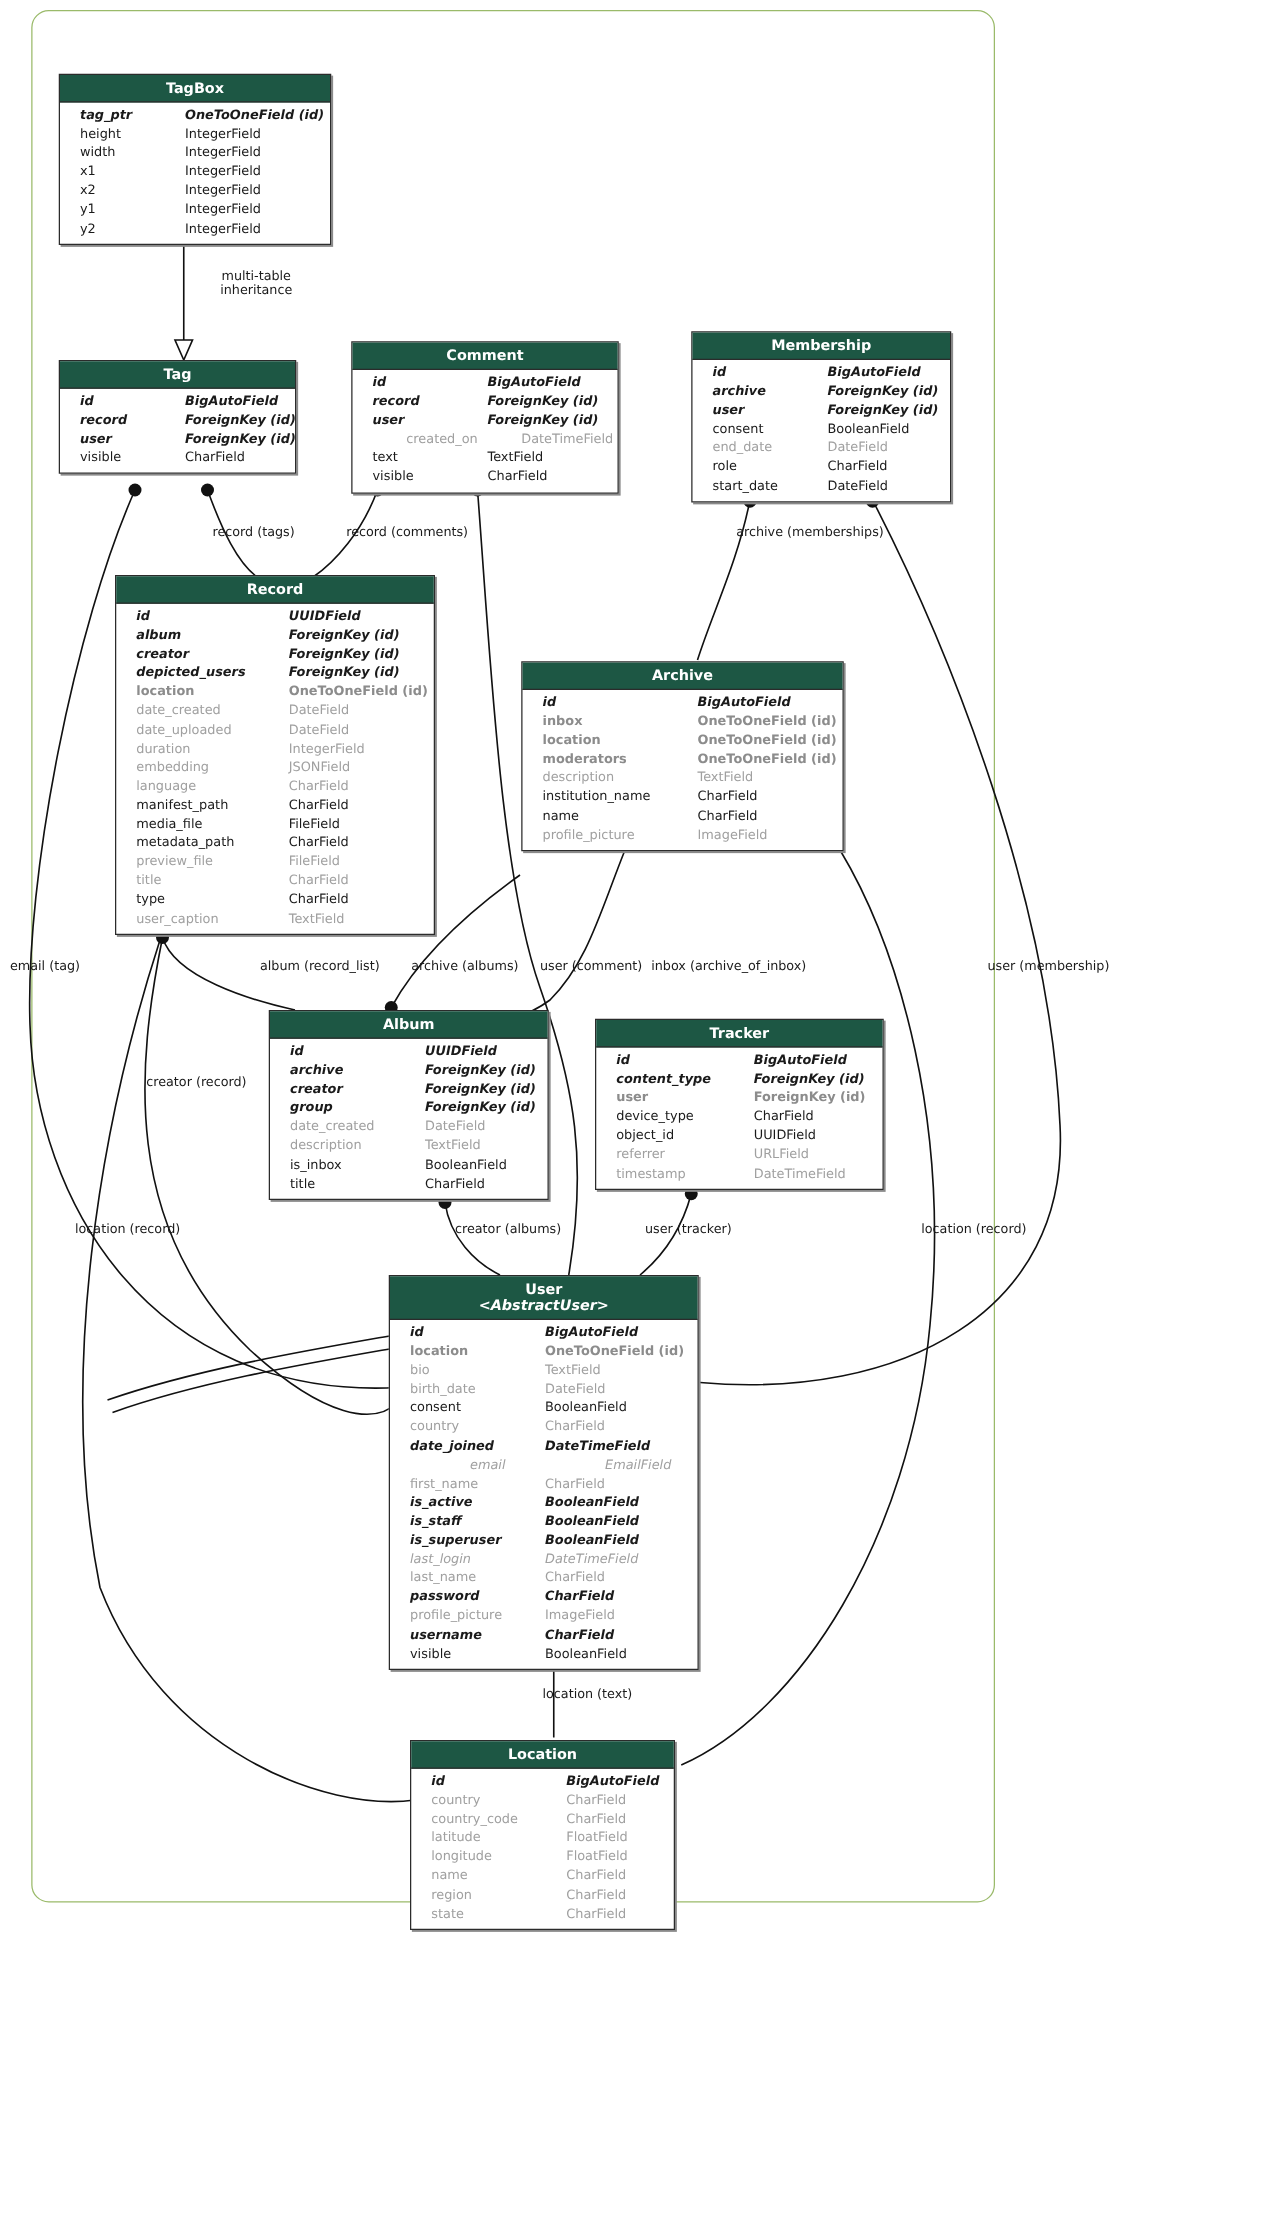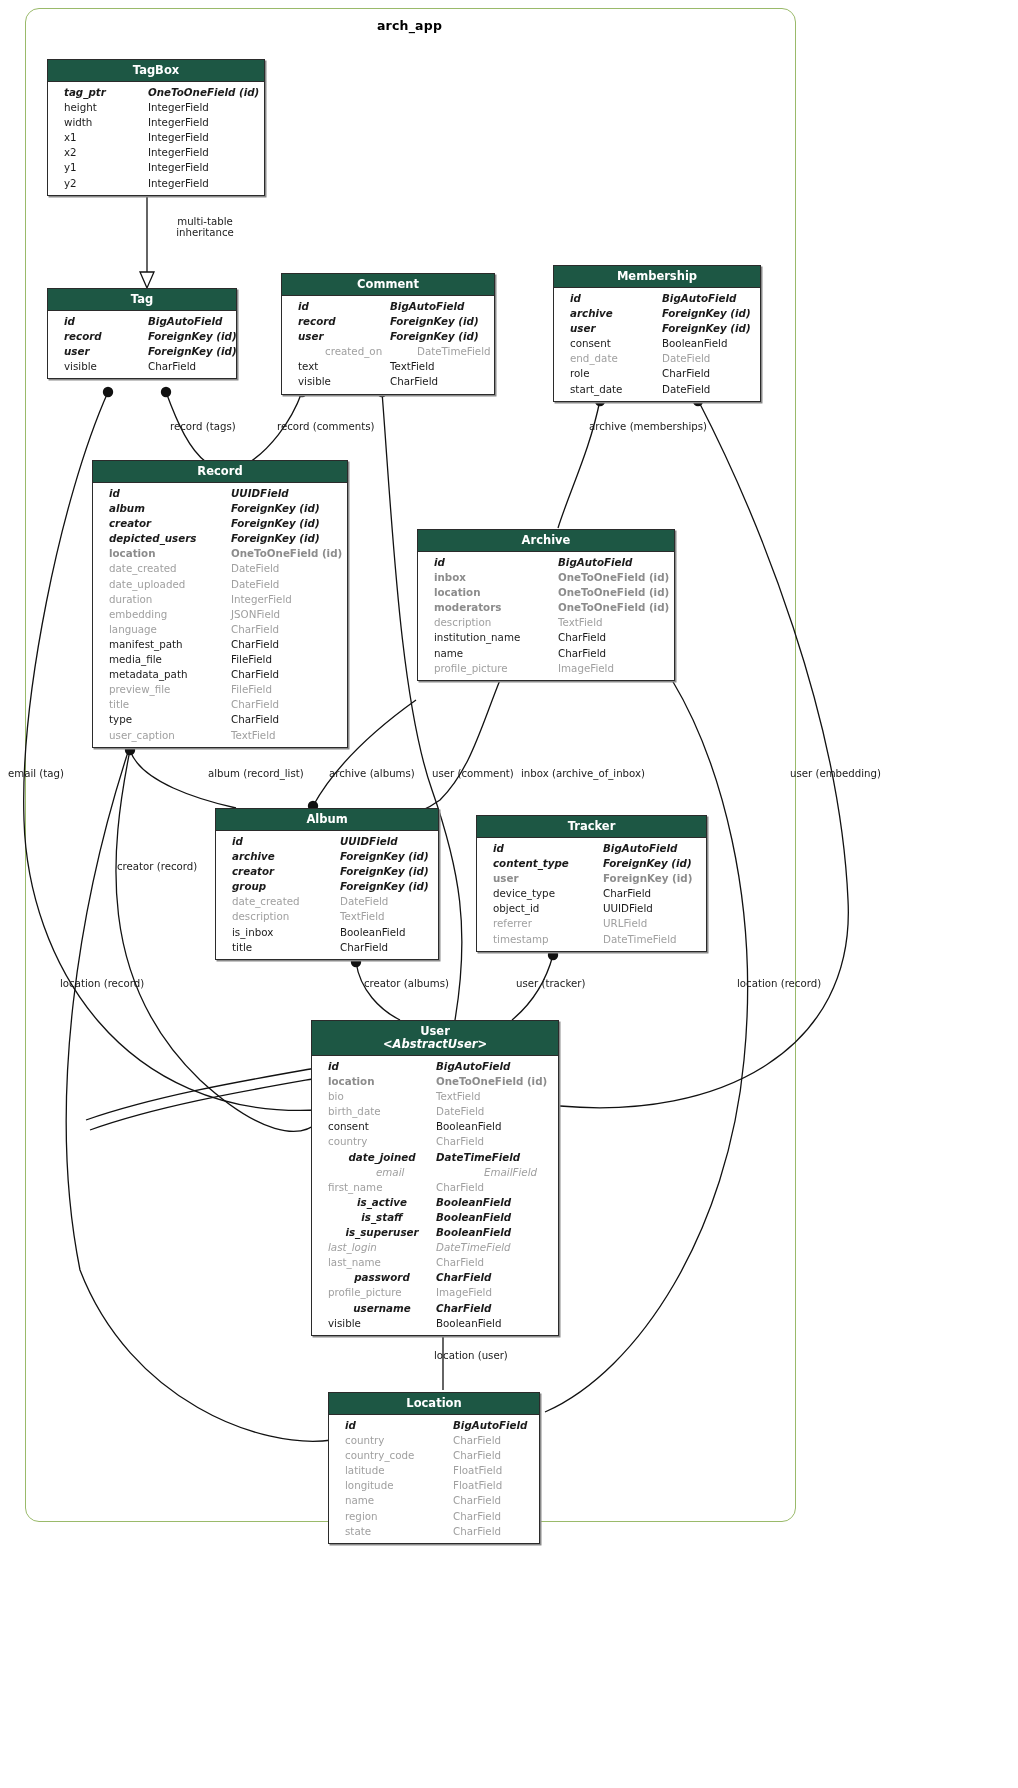--- a/index.html
+++ b/index.html
@@ -84,41 +84,40 @@
     color: #1a1a1a;
     padding: 0 6px 0 16px;
     white-space: nowrap;
   }
   .row .fname { flex: 0 0 auto; }
   .row .ftype { flex: 0 0 auto; }
   .row.b .fname, .row.b .ftype { font-weight: bold; font-style: italic; }
   .row.g { color: #a0a0a0; }
   .row.bg { color: #8c8c8c; }
   .row.bg .fname, .row.bg .ftype { font-weight: bold; }
-  .row.bi .fname, .row.bi .ftype { font-weight: bold; font-style: italic; text-align: center; }
+  .row.bi .fname, .row.bi .ftype { font-weight: bold; font-style: italic; }
   .row.gi { color: #a0a0a0; }
   .row.gi .fname, .row.gi .ftype { font-style: italic; }
 
   
   .edge-label {
     position: absolute;
     font-size: 10.2px;
     color: #1a1a1a;
     white-space: nowrap;
     background: transparent;
   }
   .edge-label.ctr { text-align: center; }
 </style>
 </head>
 <body>
 
 <div id="canvas">
 
   <div class="frame"></div>
-  <div class="frame-title">arch_app</div>
 
   <svg id="edges" viewBox="0 0 1018 1788" xmlns="http://www.w3.org/2000/svg">
     <g fill="none" stroke="#111111" stroke-width="1.3">
 
       <path d="M147,193 L147,275"></path>
       <polygon points="147,288 140,272 154,272" fill="#ffffff" stroke="#111111" stroke-width="1.3"></polygon>
 
       <path d="M166,392 C178,425 190,450 206,462"></path>
 
       <path d="M108,392 C60,500 20,700 24,820 C28,960 120,1120 318,1110"></path>
@@ -179,33 +178,33 @@
   <div class="edge-label" style="left:8px; top:768px;">email (tag)</div>
 
   <div class="edge-label" style="left:208px; top:768px;">album (record_list)</div>
 
   <div class="edge-label" style="left:329px; top:768px;">archive (albums)</div>
 
   <div class="edge-label" style="left:432px; top:768px;">user (comment)</div>
 
   <div class="edge-label" style="left:521px; top:768px;">inbox (archive_of_inbox)</div>
 
-  <div class="edge-label" style="left:790px; top:768px;">user (embedding)</div>
+  <div class="edge-label" style="left:790px; top:768px;">user (membership)</div>
 
   <div class="edge-label" style="left:117px; top:861px;">creator (record)</div>
 
   <div class="edge-label" style="left:60px; top:978px;">location (record)</div>
 
   <div class="edge-label" style="left:364px; top:978px;">creator (albums)</div>
 
   <div class="edge-label" style="left:516px; top:978px;">user (tracker)</div>
 
   <div class="edge-label" style="left:737px; top:978px;">location (record)</div>
 
-  <div class="edge-label" style="left:434px; top:1350px;">location (user)</div>
+  <div class="edge-label" style="left:434px; top:1350px;">location (text)</div>
 
   <div class="entity" style="left:47px; top:59px; width:218px;">
     <div class="entity-header">TagBox</div>
     <div class="rows">
         <div class="row b">
           <span class="fname" style="width: 84px;">tag_ptr</span>
           <span class="ftype">OneToOneField (id)</span>
         </div>
         <div class="row ">
           <span class="fname" style="width: 84px;">height</span>

